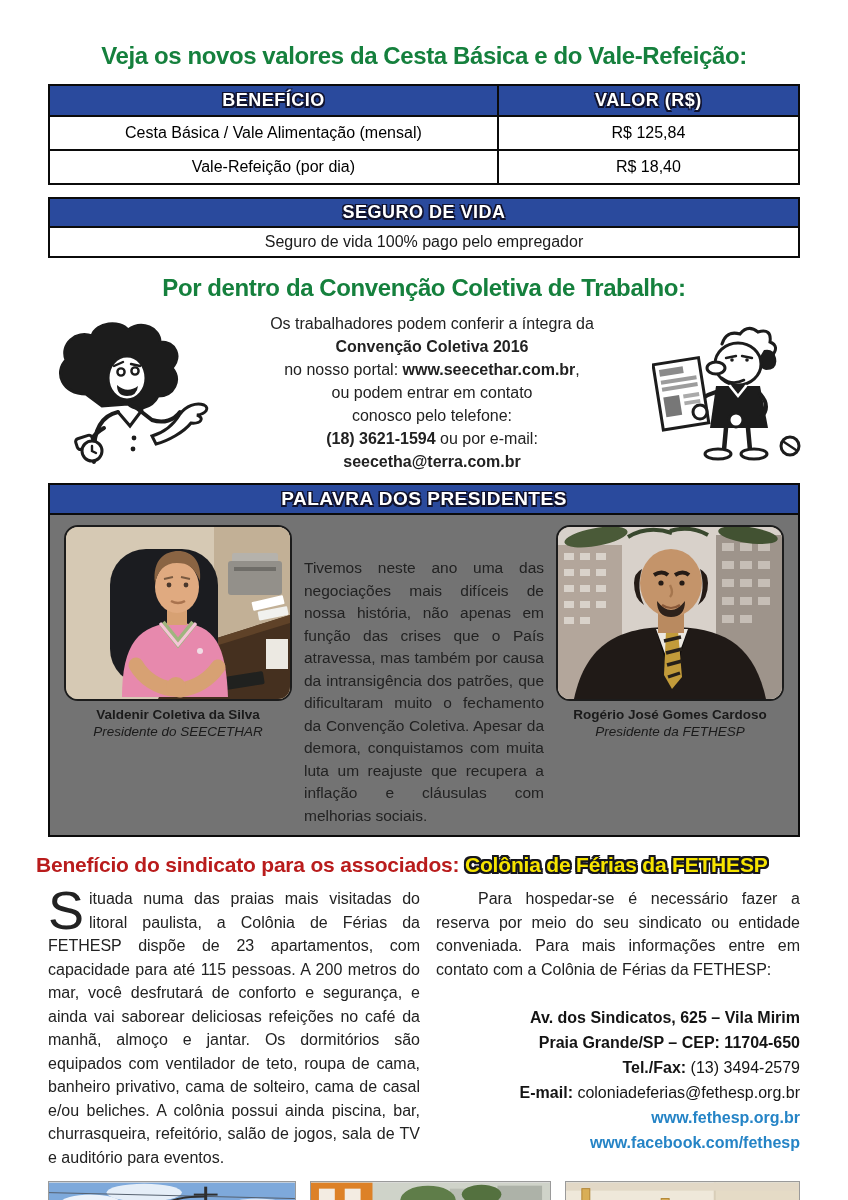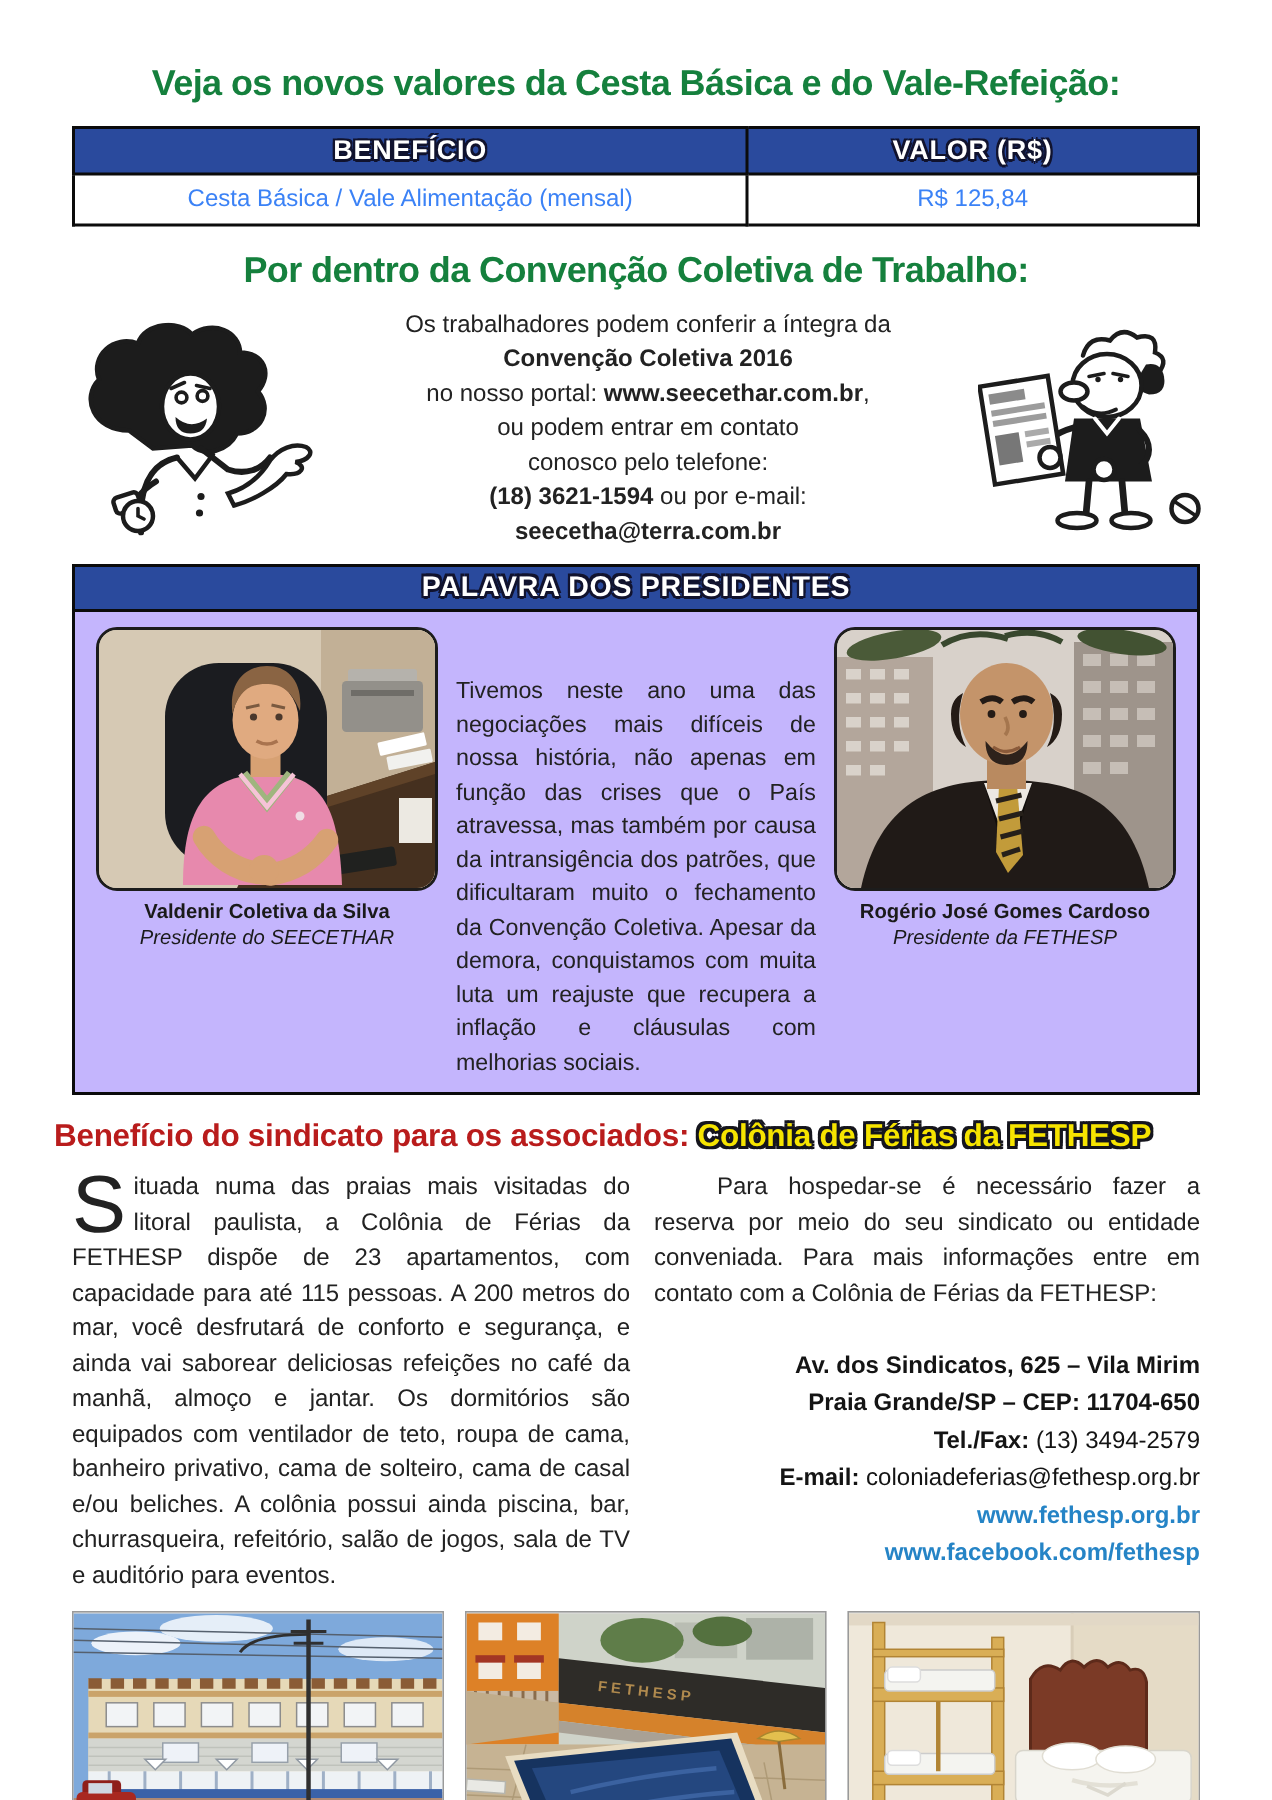--- a/index.html
+++ b/index.html
@@ -17,34 +17,34 @@
   table.benefits{
     width:752px;margin:14px auto 0;border-collapse:collapse;table-layout:fixed;
   }
   table.benefits td,table.benefits th{
     border:2px solid #0b0b0b;text-align:center;vertical-align:middle;padding:4px 2px;
   }
   th.blue-head,.blue-bar{
     background:#2a4a9d;color:#fff;font-weight:bold;font-size:18px;letter-spacing:0.5px;
     text-shadow:-1.5px -1.5px 0 #11132e,1.5px -1.5px 0 #11132e,-1.5px 1.5px 0 #11132e,1.5px 1.5px 0 #11132e,0 2px 0 #11132e;
   }
-  table.benefits td{font-size:16px;color:#3b82f6;height:24px;}
+  table.benefits td{font-size:16px;color:#000000;height:24px;}
   .col-benefit{width:60%;margin-left:12px;}
   .col-valor{width:40%;}
   
   .seguro{width:748px;margin:12px auto 0;border:2px solid #0b0b0b;}
   .seguro .blue-bar{border-bottom:2px solid #0b0b0b;text-align:center;padding:3px 0;font-size:18px;}
   .seguro .seguro-row{background:#fff;text-align:center;font-size:16px;padding:5px 0;}
   
   .convencao-row{display:flex;align-items:center;width:780px;margin:10px auto 0;}
   .cartoon{flex:0 0 auto;}
   .convencao-text{flex:1;text-align:center;font-size:16px;line-height:23px;color:#222;}
   .convencao-text .b{font-weight:bold;}
   
-  .presidents{width:748px;margin:10px auto 0;border:2px solid #0b0b0b;background:#c4b5fd;}
+  .presidents{width:748px;margin:10px auto 0;border:2px solid #0b0b0b;background:#737373;}
   .presidents .blue-bar{border-bottom:2px solid #0b0b0b;text-align:center;padding:3px 0;font-size:19px;}
   .presidents-body{display:flex;gap:12px;padding:10px 14px 8px;}
   .pres-fig{width:228px;flex:0 0 auto;text-align:center;}
   .pres-photo{
     width:224px;height:172px;border:2px solid #1c1c1c;border-radius:14px;overflow:hidden;
     display:block;margin:0 auto;background:#cbc0ae;
   }
   .pres-name{font-size:13.5px;font-weight:bold;margin-top:5px;line-height:17px;}
   .pres-title{font-size:13.5px;font-style:italic;line-height:17px;}
   .pres-text{
@@ -81,23 +81,31 @@
   <table class="benefits">
     <tbody>
         <tr>
       <th class="blue-head col-benefit">BENEFÍCIO</th>
       <th class="blue-head col-valor">VALOR (R$)</th>
     </tr>
     <tr>
       <td>Cesta Básica / Vale Alimentação (mensal)</td>
       <td>R$ 125,84</td>
     </tr>
+    <tr>
+      <td>Vale-Refeição (por dia)</td>
+      <td>R$ 18,40</td>
+    </tr>
   </tbody>
     </table>
 
+  <div class="seguro">
+    <div class="blue-bar">SEGURO DE VIDA</div>
+    <div class="seguro-row">Seguro de vida 100% pago pelo empregador</div>
+  </div>
 
   <div class="red-heading second">Por dentro da Convenção Coletiva de Trabalho:</div>
 
   <div class="convencao-row">
     <svg class="cartoon" width="178" height="142" viewBox="0 0 178 142">
       <g stroke="#1c1c1c" fill="none" stroke-width="3" stroke-linecap="round">
         <path d="M52,72 C28,72 20,50 32,38 C26,22 42,8 58,14 C62,0 86,-2 94,8 C108,-2 126,6 126,20 C142,20 148,34 138,46 C148,58 140,74 124,74 C118,86 102,90 94,82 L68,84 Z" fill="#1c1c1c"></path>
         <ellipse cx="93" cy="56" rx="19" ry="22" fill="#ffffff"></ellipse>
         <circle cx="87" cy="50" r="3.6" stroke-width="2.4"></circle>
         <circle cx="101" cy="49" r="3.6" stroke-width="2.4"></circle>

